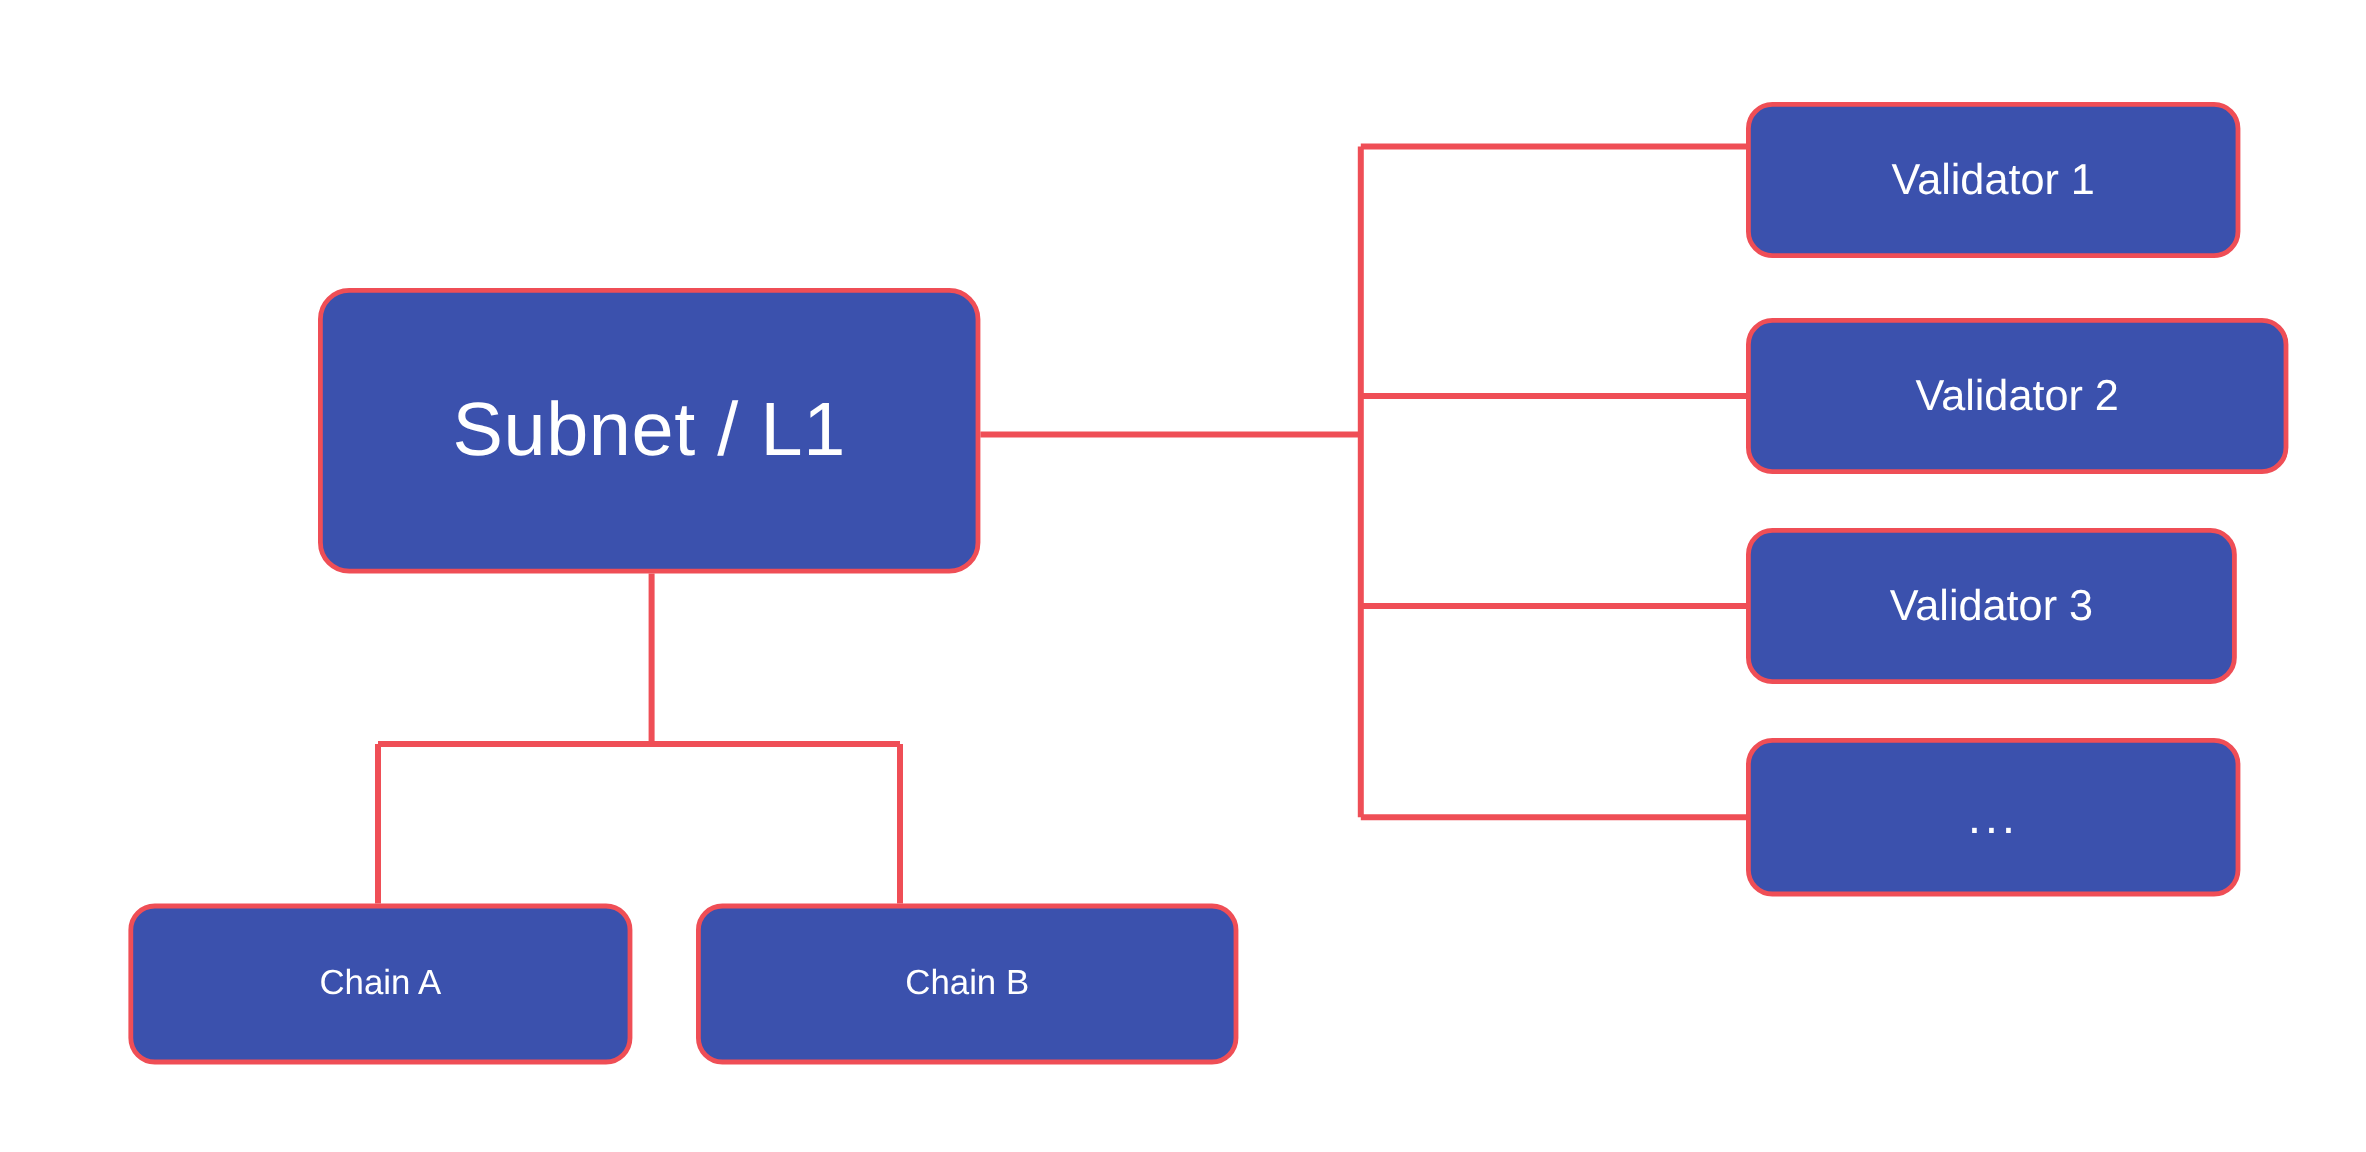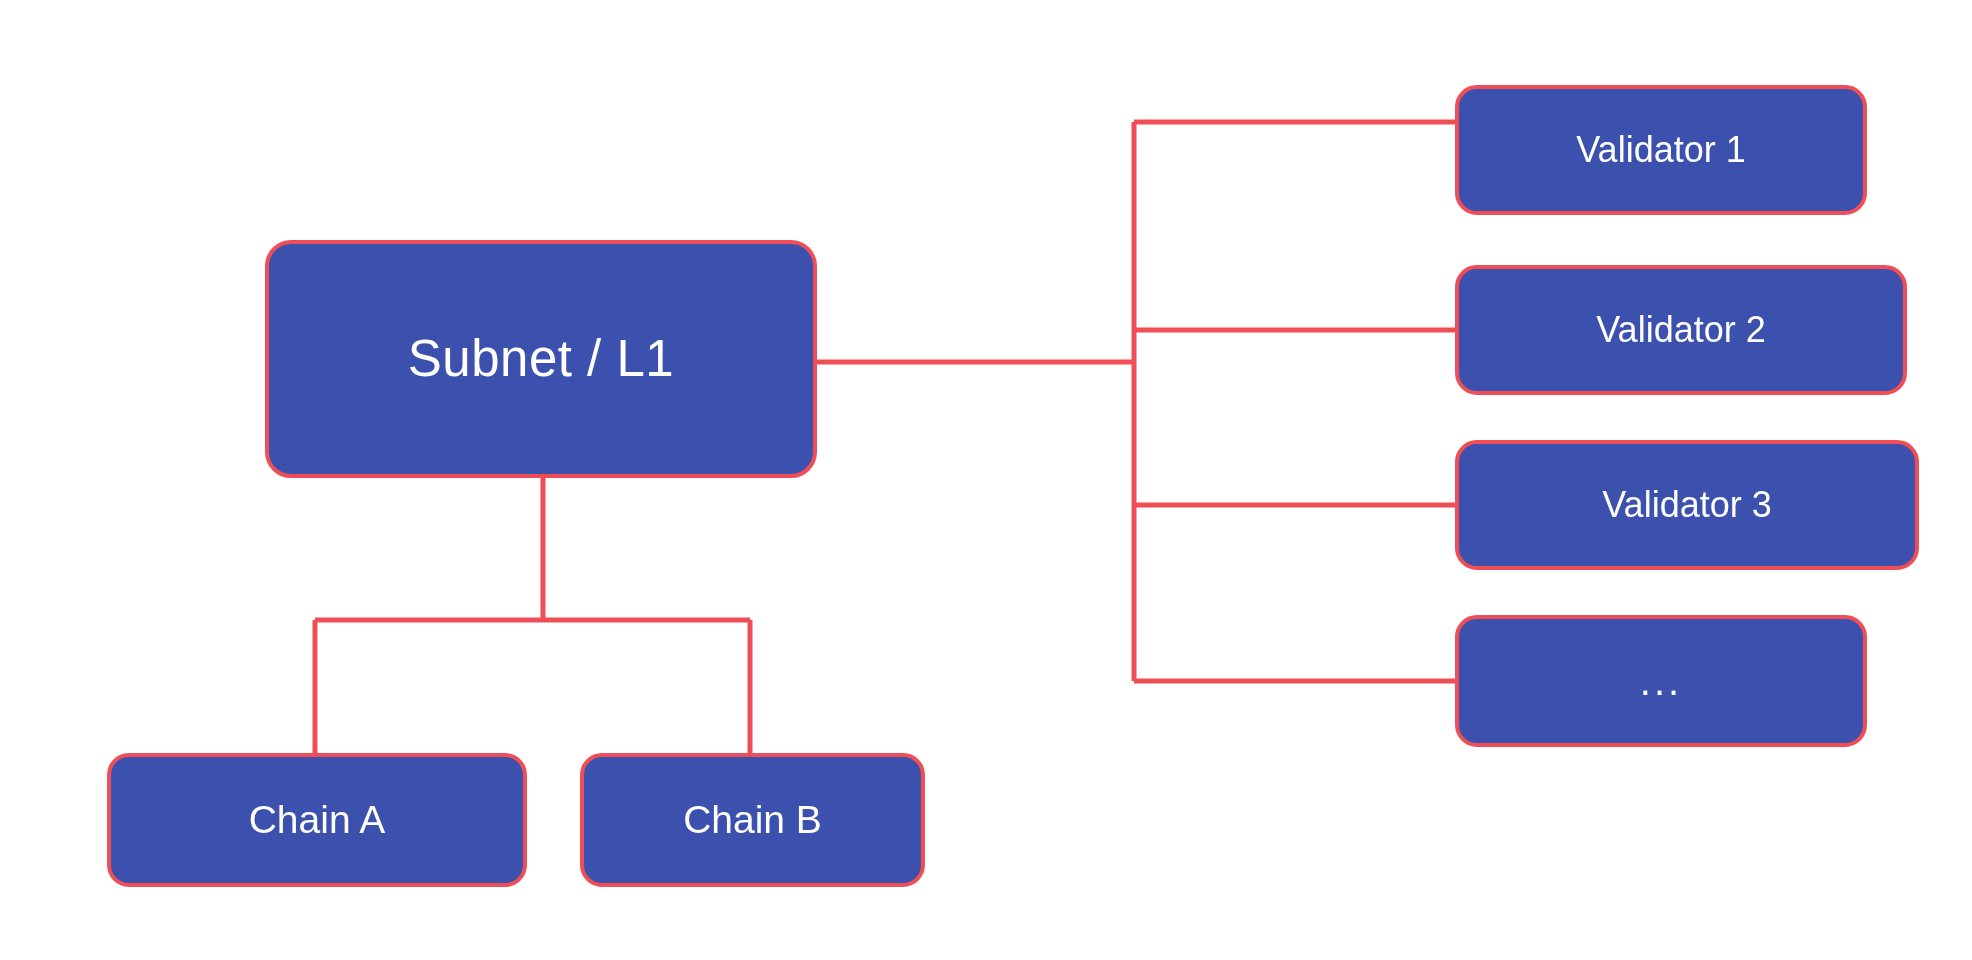--- a/index.html
+++ b/index.html
@@ -47,56 +47,56 @@
   }
   
   #node-subnet {
     left: 265px;
     top: 240px;
     width: 552px;
     height: 238px;
     border-radius: 26px;
   }
   #node-subnet .node-label {
-    font-size: 51px;
+    font-size: 63px;
     letter-spacing: 0.5px;
   }
   #node-chain-a {
     left: 107px;
     top: 753px;
     width: 420px;
     height: 134px;
   }
   #node-chain-b {
     left: 580px;
     top: 753px;
-    width: 345px;
+    width: 452px;
     height: 134px;
     text-align: center;
   }
   #node-chain-a .node-label,
   #node-chain-b .node-label {
-    font-size: 39px;
+    font-size: 29px;
   }
   #node-validator-1 {
     left: 1455px;
     top: 85px;
     width: 412px;
     height: 130px;
   }
   #node-validator-2 {
     left: 1455px;
     top: 265px;
     width: 452px;
     height: 130px;
   }
   #node-validator-3 {
     left: 1455px;
     top: 440px;
-    width: 464px;
+    width: 409px;
     height: 130px;
   }
   #node-validator-more {
     left: 1455px;
     top: 615px;
     width: 412px;
     height: 132px;
   }
   #node-validator-1 .node-label,
   #node-validator-2 .node-label,

